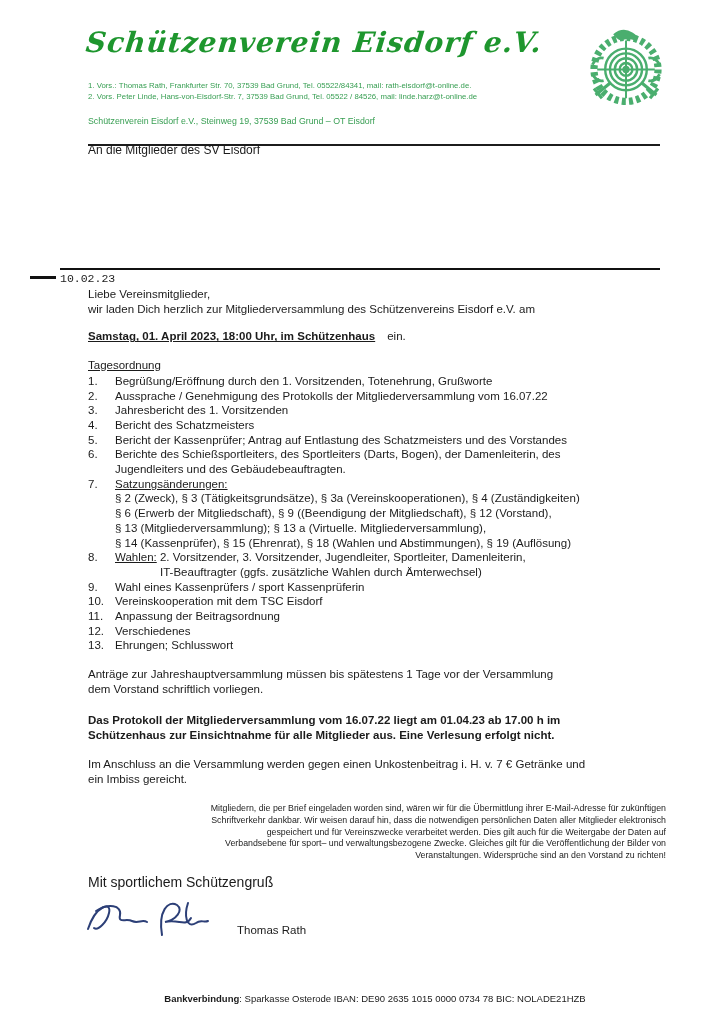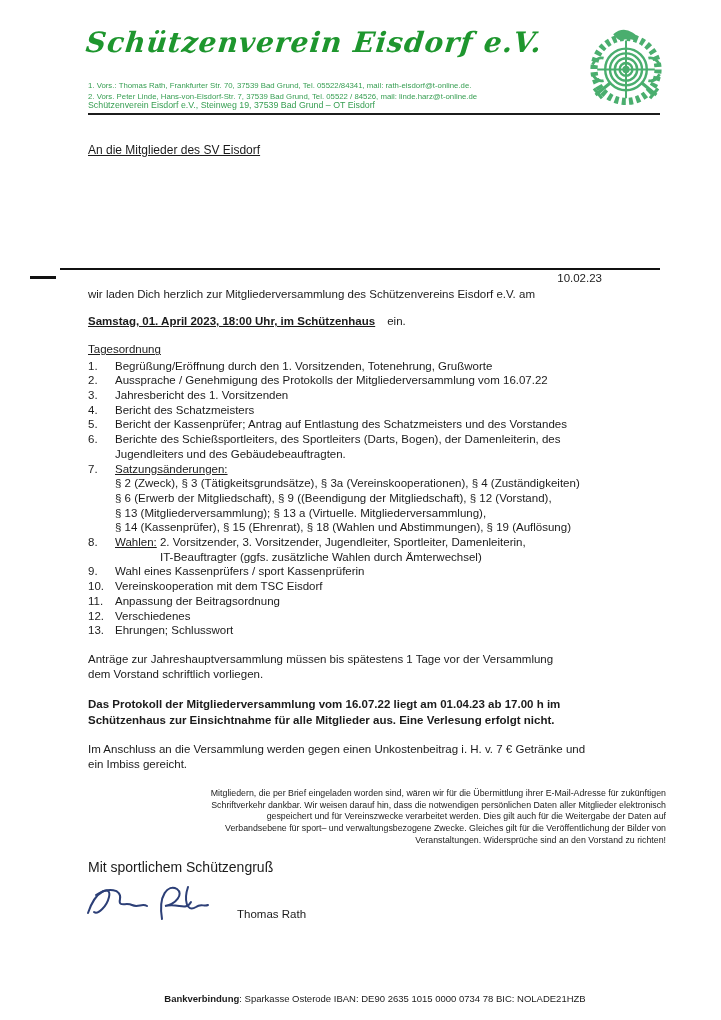--- a/index.html
+++ b/index.html
@@ -13,32 +13,32 @@
     position:absolute;left:86px;top:26px;width:480px;
     font-family:"DejaVu Serif", serif;font-style:italic;font-weight:bold;
     font-size:28px;letter-spacing:1px;color:#1e962e;transform:skewX(-6deg);
     white-space:nowrap;
   }
   .hdr-contacts{
     position:absolute;left:88px;top:80px;width:500px;
     font-size:7.8px;line-height:11px;color:#379e52;white-space:pre-line;
   }
   .hdr-sender{
-    position:absolute;left:88px;top:100px;width:572px;
+    position:absolute;left:88px;top:116px;width:572px;
     font-size:8.8px;color:#379e52;border-bottom:2px solid #1c1c1c;
-    padding-bottom:3px;white-space:nowrap;
+    padding-bottom:18px;white-space:nowrap;
   }
   .logo{position:absolute;left:586px;top:24px;width:80px;height:86px;}
   
-  .recipient{position:absolute;left:88px;top:143px;font-size:12px;text-decoration:underline;}
+  .recipient{position:absolute;left:88px;top:143px;font-size:12px;}
   .fold-mark{position:absolute;left:30px;top:276px;width:26px;height:3px;background:#111;}
   .date-rule{
     position:absolute;left:60px;top:268px;width:600px;
-    border-top:2px solid #111;text-align:right;
-    font-size:11.5px;padding:2px 58px 0 0;box-sizing:border-box;
+    border-top:2px solid #111;
+    font-size:11.5px;padding:2px 58px 0 0;box-sizing:border-box;font-family:Liberation Mono, monospace;
   }
   
   .body-block{
     position:absolute;left:88px;top:287px;width:578px;
     font-size:11.5px;line-height:15.2px;
   }
   .pre{white-space:pre-line;}
   .event-line{margin-top:12px;font-weight:bold;}
   .event-line .main{text-decoration:underline;}
   .event-line .suffix{font-weight:normal;margin-left:12px;}
@@ -101,20 +101,21 @@
   <div class="hdr-sender">Schützenverein Eisdorf e.V., Steinweg 19, 37539 Bad Grund – OT Eisdorf</div>
 
   <div class="recipient">An die Mitglieder des SV Eisdorf</div>
 
   <div class="fold-mark"></div>
   <div class="date-rule">
     <span>10.02.23</span>
   </div>
 
   <div class="body-block">
+    <div>Liebe Vereinsmitglieder,</div>
     <div>wir laden Dich herzlich zur Mitgliederversammlung des Schützenvereins Eisdorf e.V. am</div>
 
     <div class="event-line">
       <span class="main">Samstag, 01. April 2023, 18:00 Uhr, im Schützenhaus</span><span class="suffix">ein.</span>
     </div>
 
     <div class="agenda-title">Tagesordnung</div>
 
     <div class="agenda">
   <div class="agenda-row">

